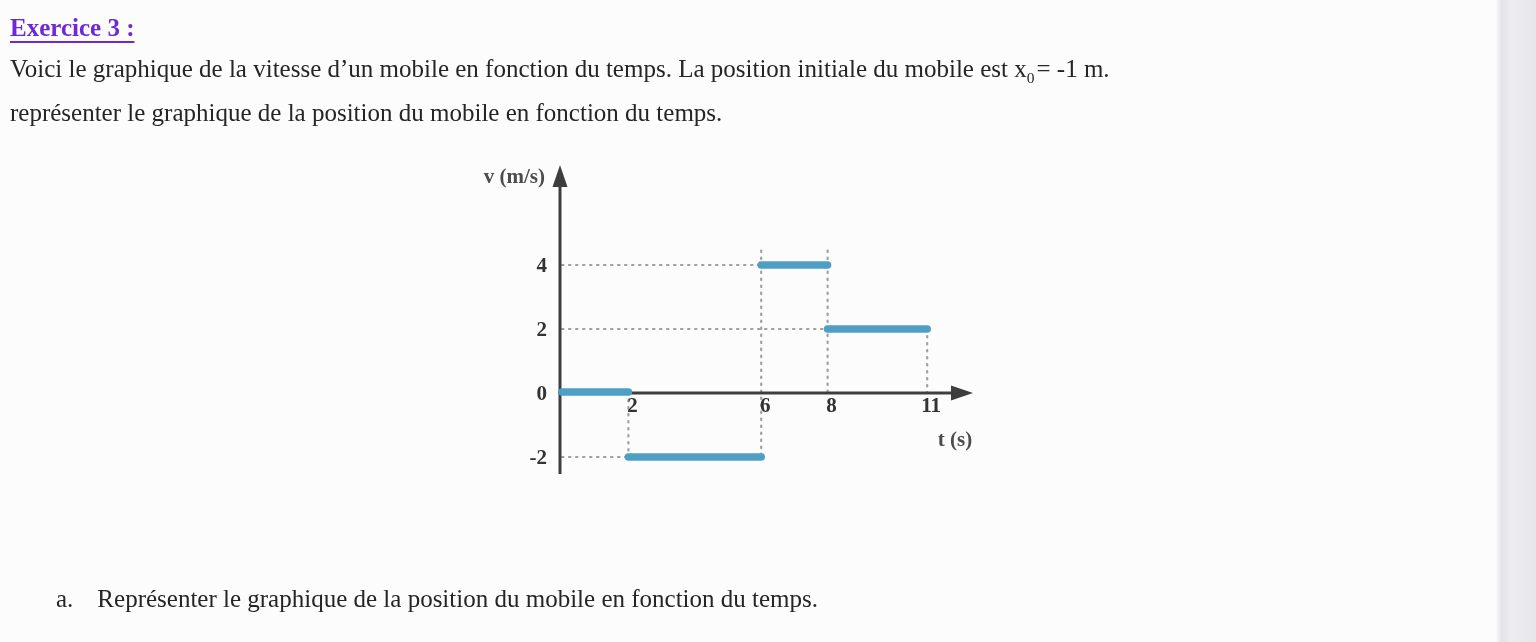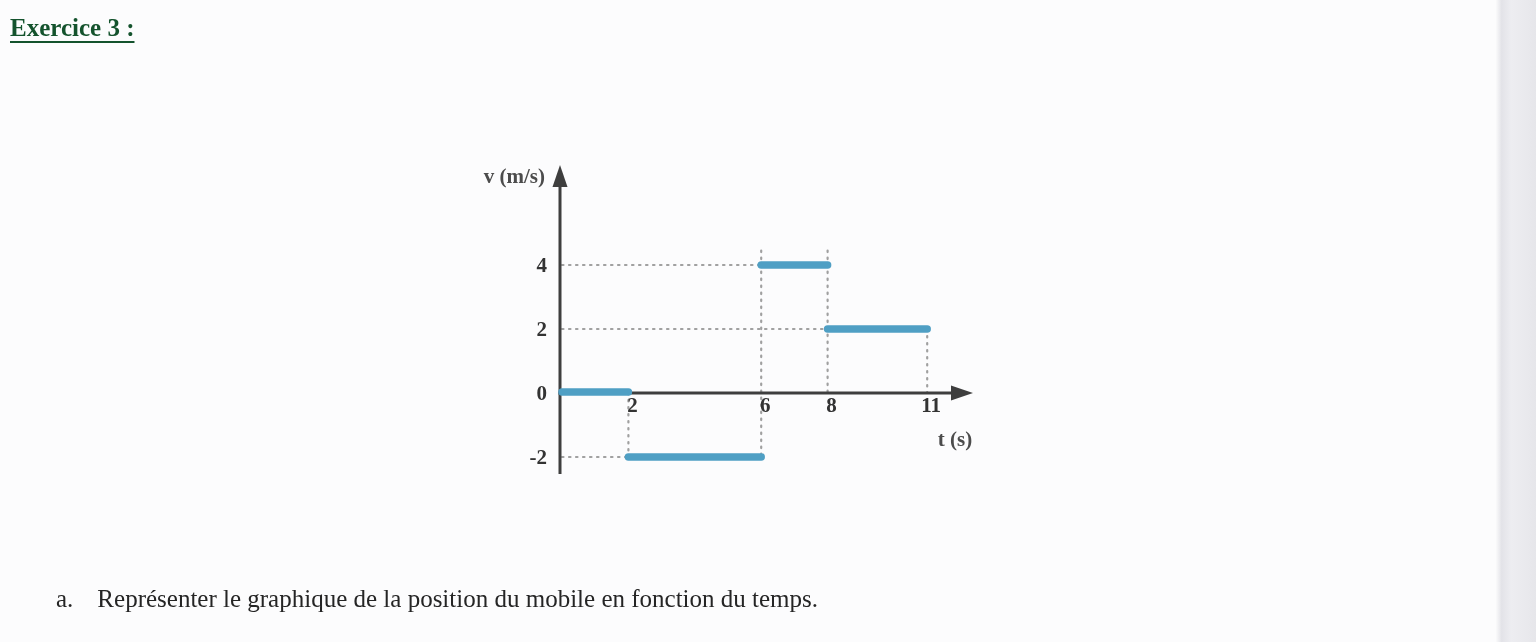--- a/index.html
+++ b/index.html
@@ -23,21 +23,21 @@
   }
   .exercise-title {
     position: absolute;
     left: 10px; top: 14px;
     font-size: 25px;
     font-weight: bold;
     text-decoration: underline;
     text-decoration-thickness: 2px;
     text-underline-offset: 5px;
     white-space: nowrap;
-    color: #14532d;
+    color: #6d28d9;
   }
   .statement {
     position: absolute;
     left: 10px; top: 52px;
     font-size: 25px;
     line-height: 34.5px;
     white-space: nowrap;
     color: #252525;
   }
   .statement .x-sub {
@@ -70,20 +70,24 @@
       #fafafb 0%, #e3e3e8 14%, #ededf1 38%, #e9e9ed 78%, #e6e6ea 100%);
   }
 </style>
 </head>
 <body>
 
 <div class="page">
 
   <div class="exercise-title">Exercice 3 :</div>
 
+  <div class="statement">
+    <div><span>Voici le graphique de la vitesse d’un mobile en fonction du temps. La position initiale du mobile est x</span><sub class="x-sub">0</sub><span>= -1 m.</span></div>
+    <div>représenter le graphique de la position du mobile en fonction du temps.</div>
+  </div>
 
   <div class="chart-wrap">
     <svg id="chart-svg" viewBox="440 148 570 340" xmlns="http://www.w3.org/2000/svg">
         <line x1="562" y1="265" x2="761.2" y2="265" stroke="#a0a0a0" stroke-width="2.2" stroke-dasharray="1.5 5.5" stroke-linecap="round"></line>
         <line x1="562" y1="329" x2="827.6" y2="329" stroke="#a0a0a0" stroke-width="2.2" stroke-dasharray="1.5 5.5" stroke-linecap="round"></line>
         <line x1="562" y1="457" x2="628.4" y2="457" stroke="#a0a0a0" stroke-width="2.2" stroke-dasharray="1.5 5.5" stroke-linecap="round"></line>
         <line x1="628.4" y1="393" x2="628.4" y2="457" stroke="#a0a0a0" stroke-width="2.2" stroke-dasharray="1.5 5.5" stroke-linecap="round"></line>
         <line x1="761.2" y1="250.6" x2="761.2" y2="457" stroke="#a0a0a0" stroke-width="2.2" stroke-dasharray="1.5 5.5" stroke-linecap="round"></line>
         <line x1="827.6" y1="250.6" x2="827.6" y2="393" stroke="#a0a0a0" stroke-width="2.2" stroke-dasharray="1.5 5.5" stroke-linecap="round"></line>
         <line x1="927.2" y1="329" x2="927.2" y2="393" stroke="#a0a0a0" stroke-width="2.2" stroke-dasharray="1.5 5.5" stroke-linecap="round"></line>

